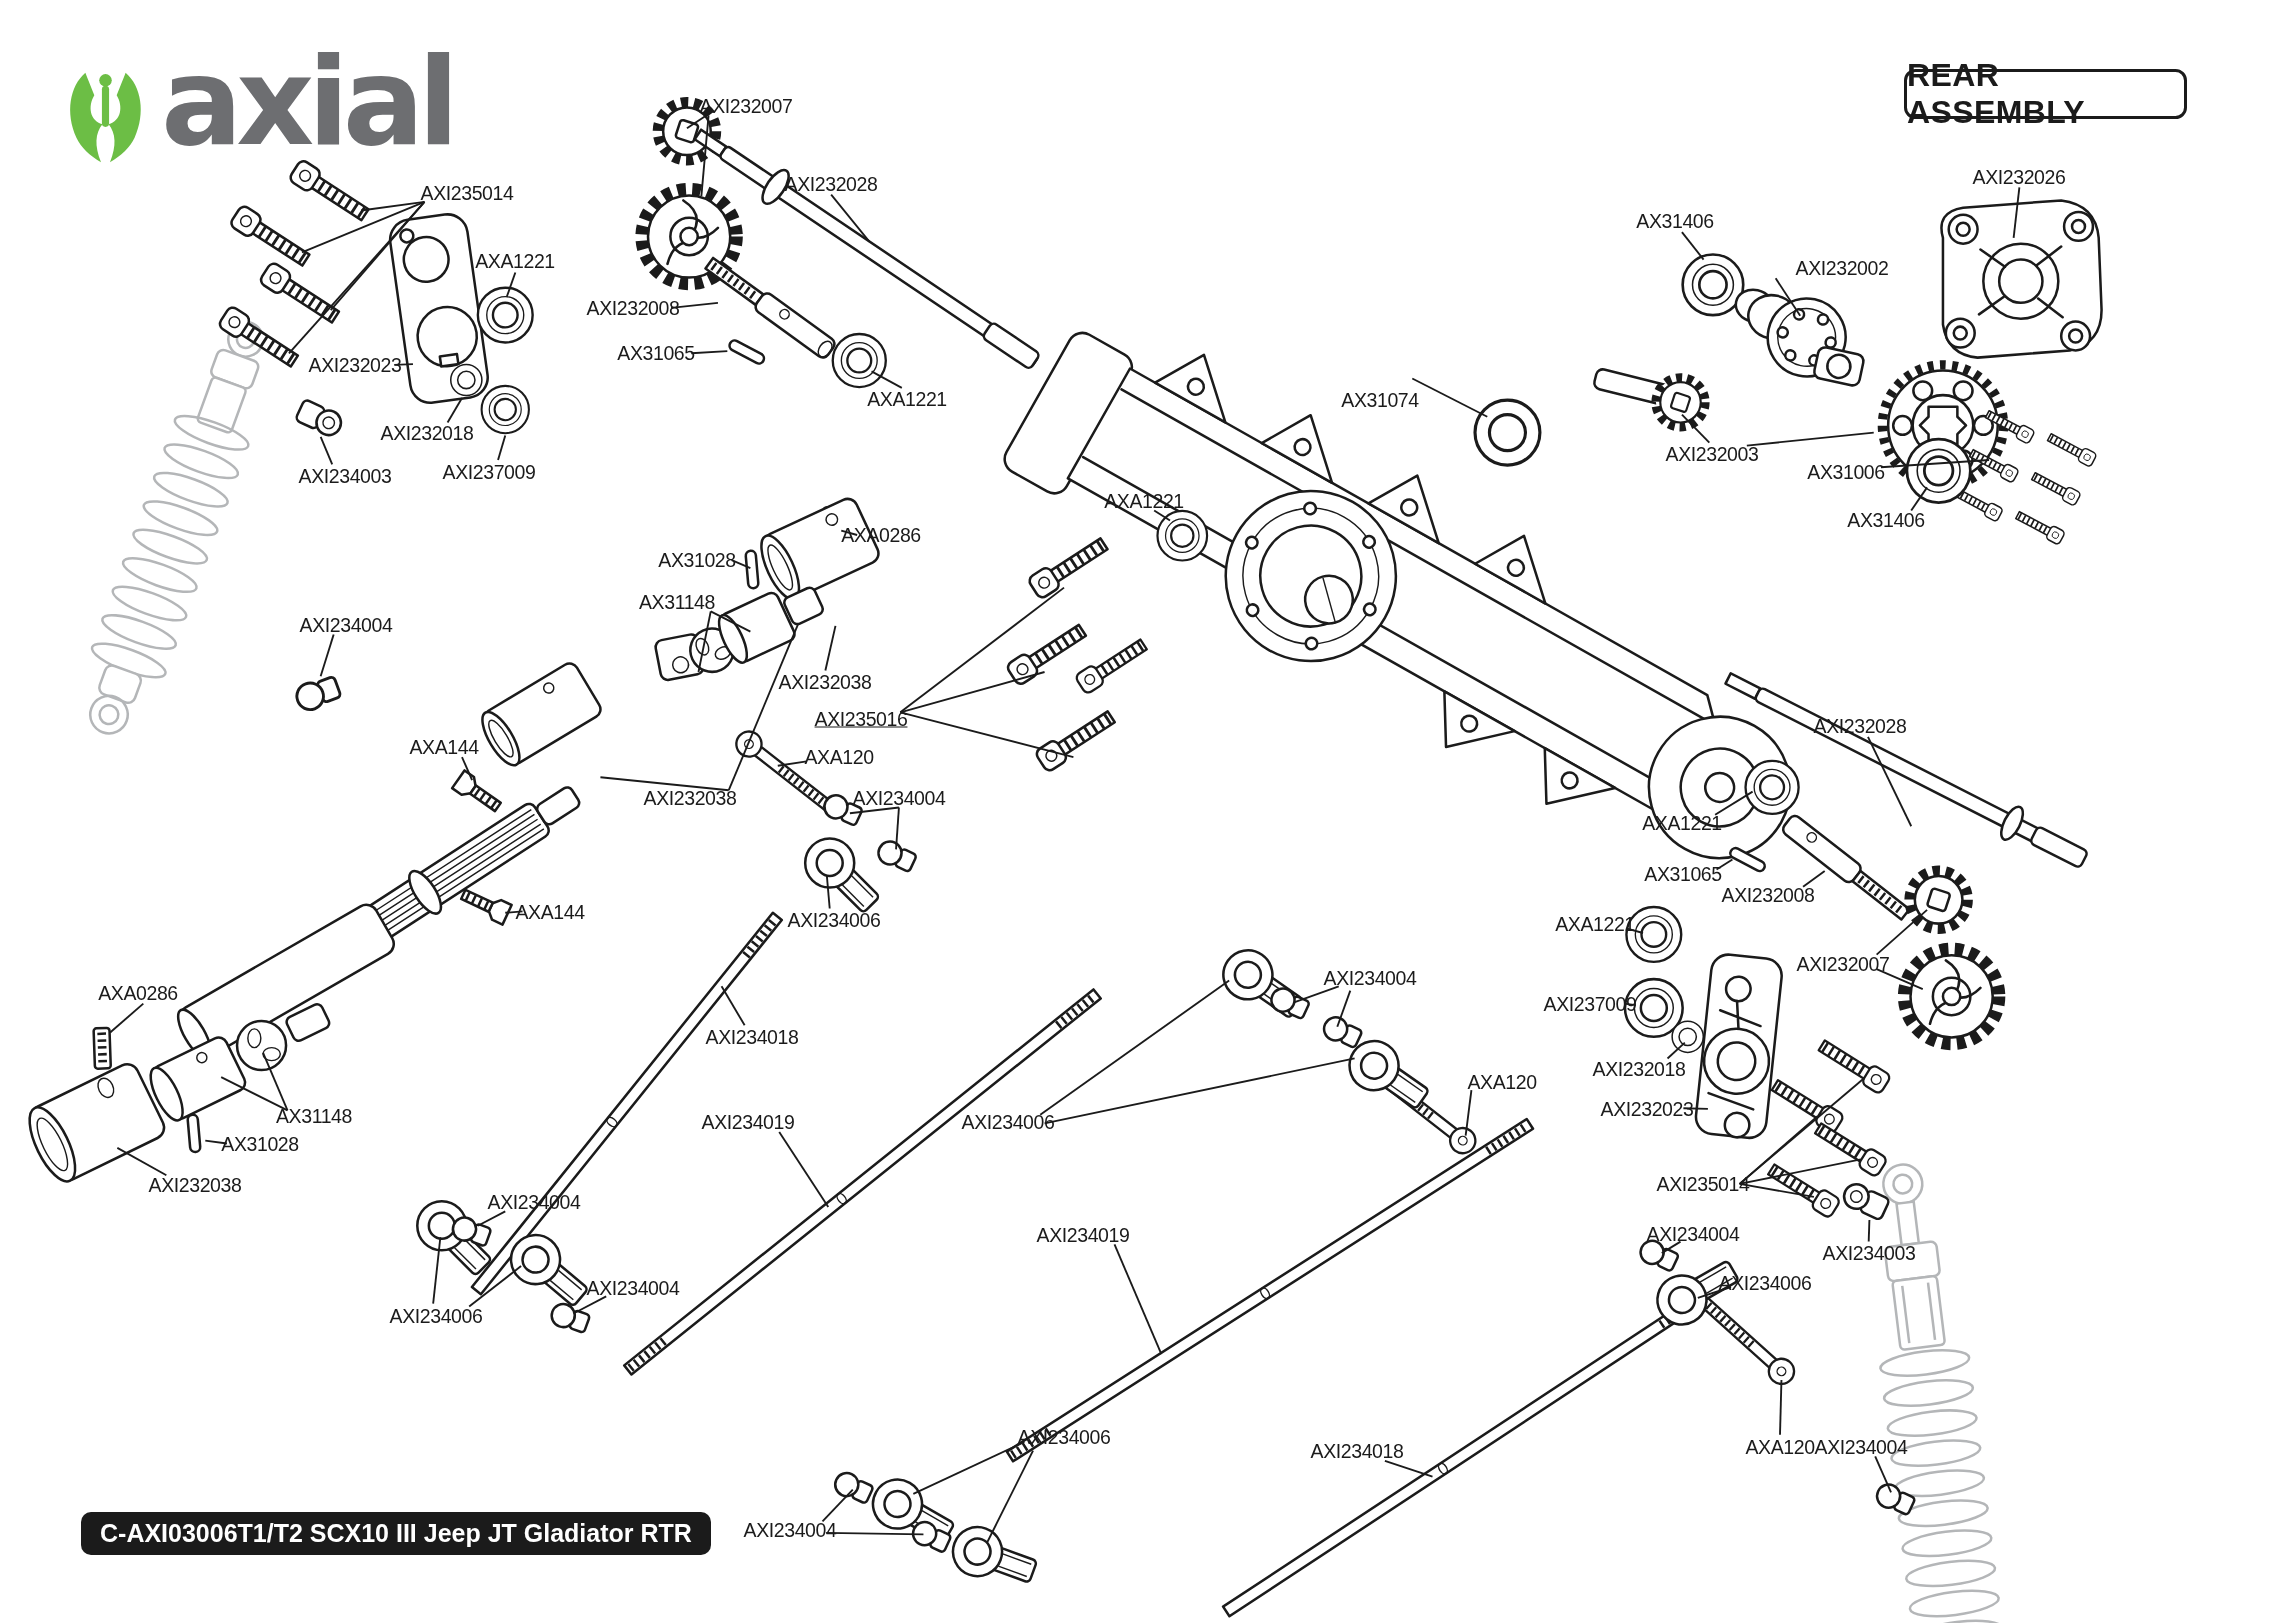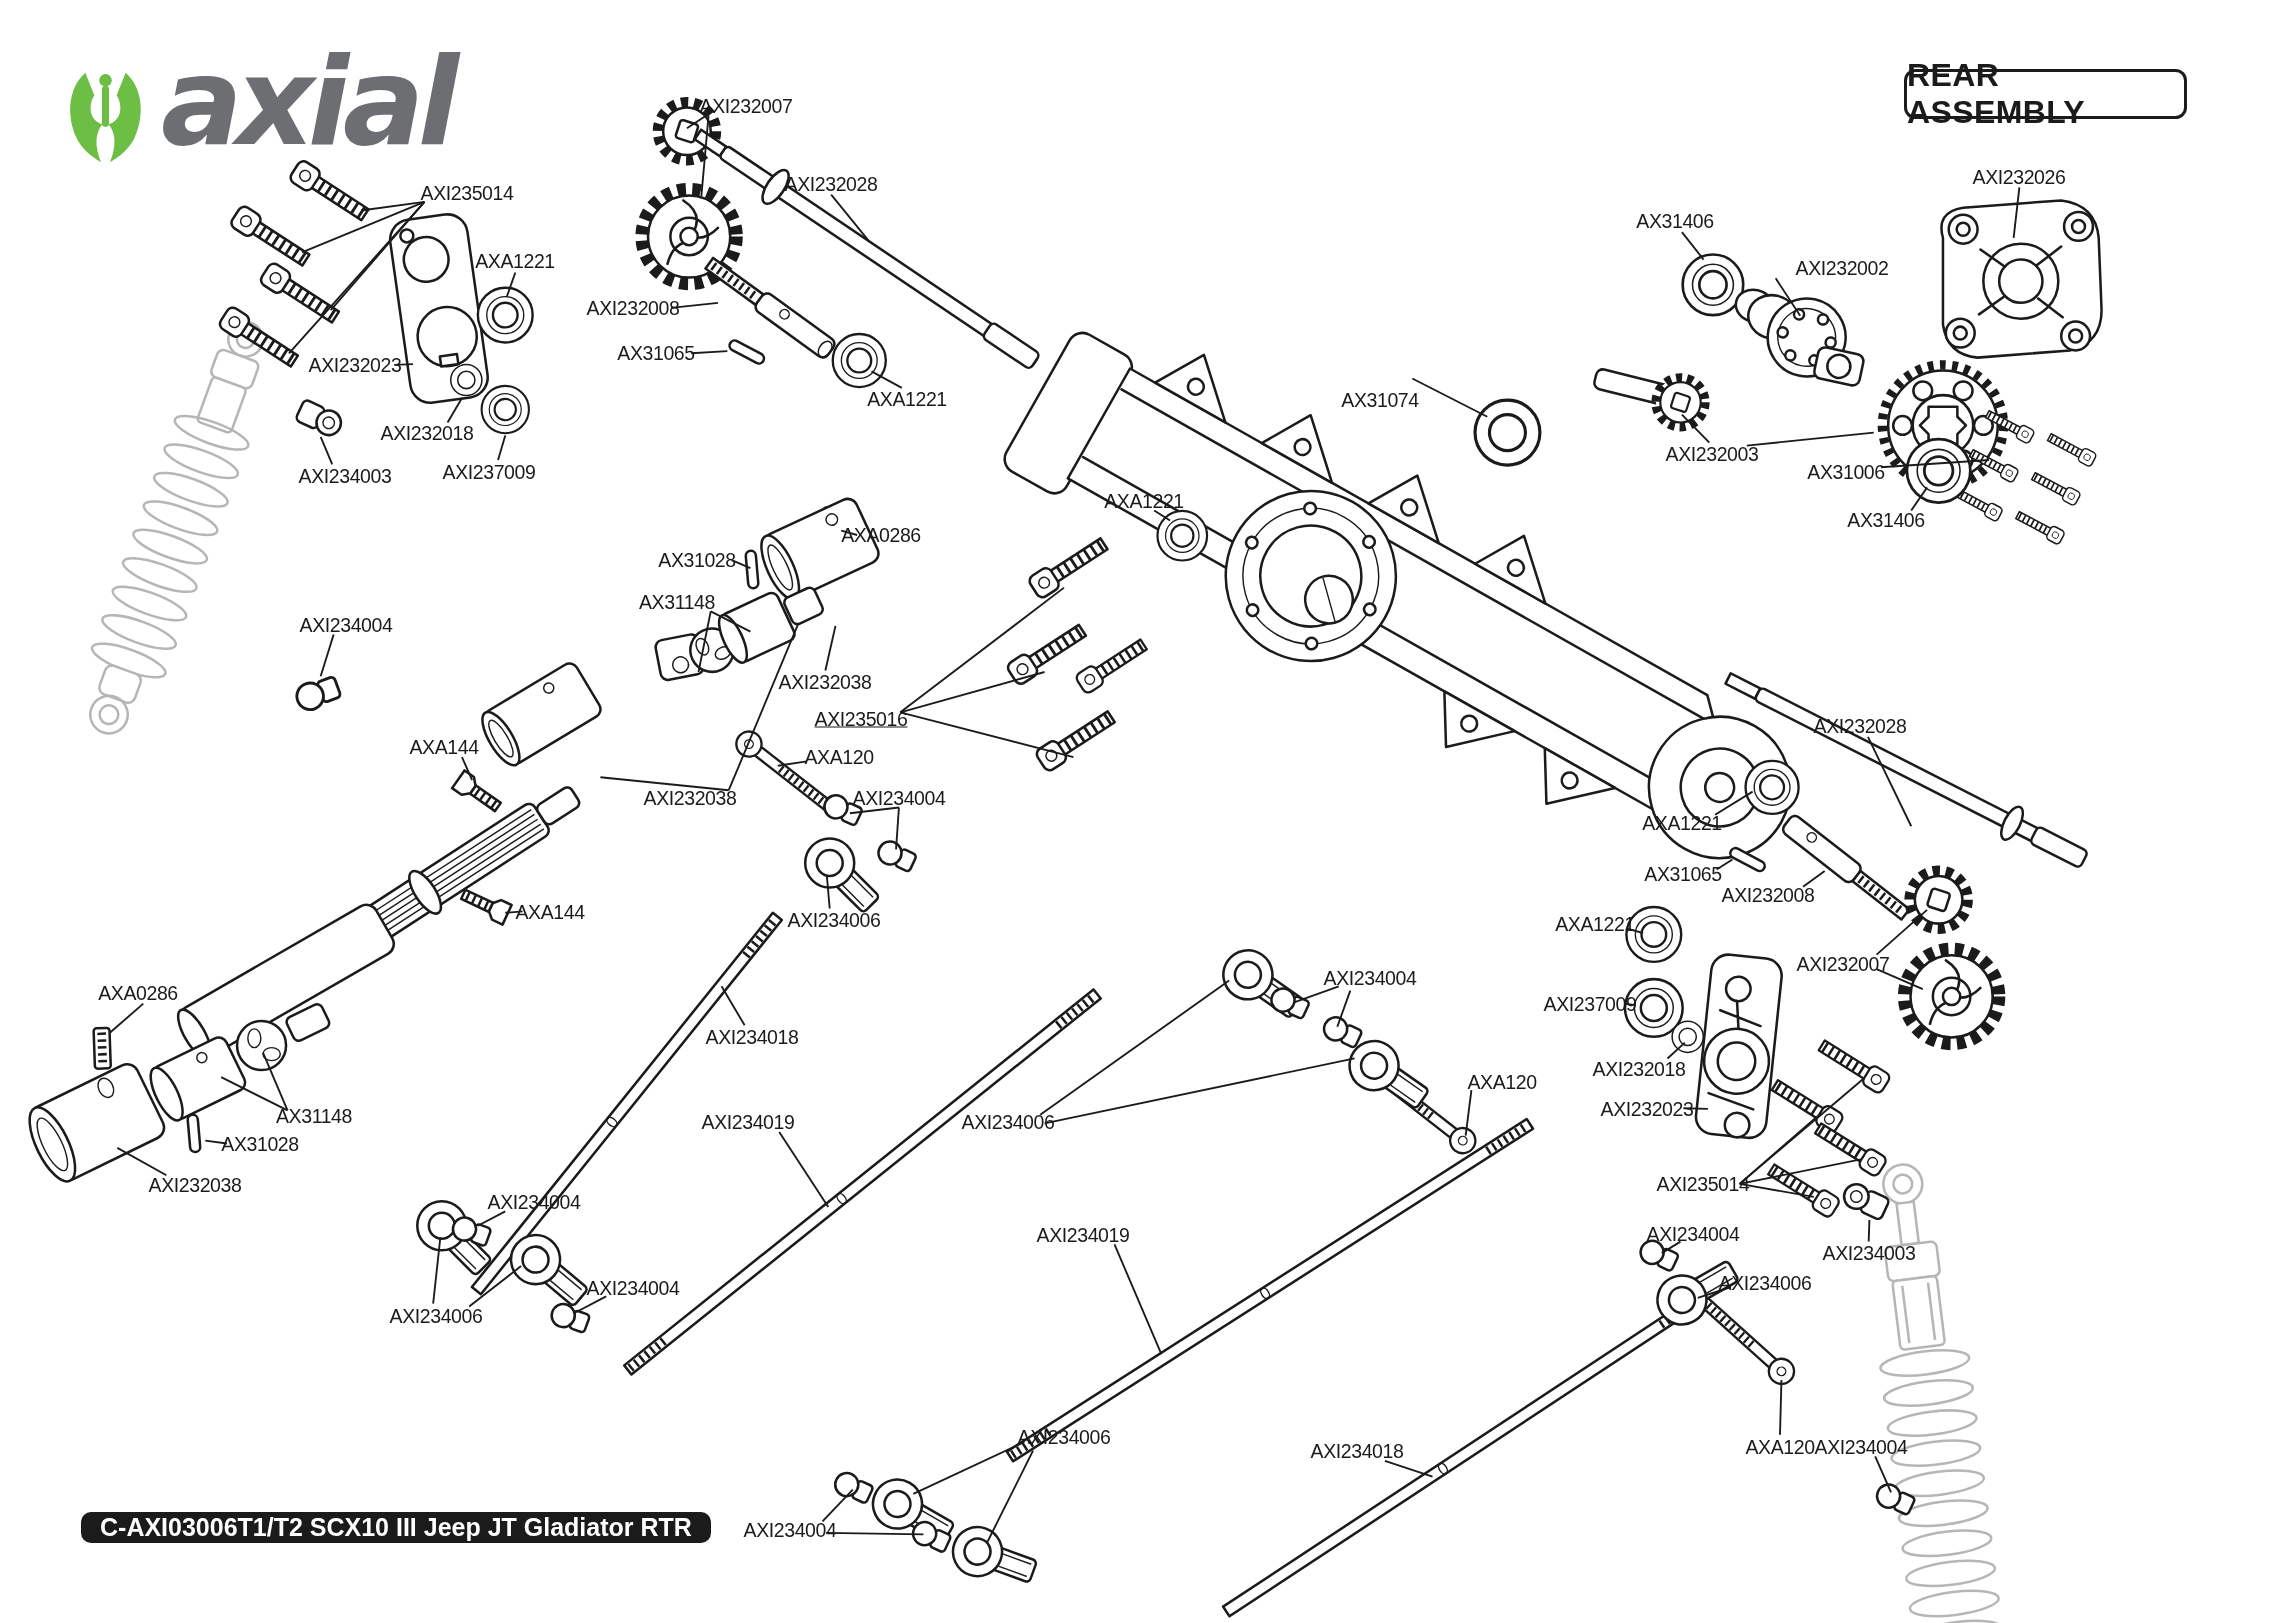--- a/index.html
+++ b/index.html
@@ -12,27 +12,27 @@
   .th{fill:none;stroke:#1b1b1b;stroke-width:16;stroke-dasharray:4 7}
   .th2{fill:none;stroke:#1b1b1b;stroke-width:12;stroke-dasharray:3.5 6}
   .gh{fill:none;stroke:#b4b6b8;stroke-width:3.5;stroke-linejoin:round}
   .ghf{fill:#ffffff;stroke:#b4b6b8;stroke-width:3.5}
   .art,.leaders,.labels{position:absolute;left:0;top:0;width:2273px;height:1623px;}
   .leaders line{stroke:#1b1b1b;stroke-width:2.6}
   .labels{pointer-events:none;}
   .plabel{position:absolute;transform:translate(-50%,-50%);font-size:19.5px;letter-spacing:-0.4px;
           color:#1b1b1b;white-space:nowrap;}
   
-  .logo{position:absolute;left:63px;top:59px;display:flex;align-items:flex-start;font-style:italic;}
+  .logo{position:absolute;left:63px;top:59px;display:flex;align-items:flex-start;}
   .wordmark{font-family:"DejaVu Sans",sans-serif;font-weight:bold;font-size:121px;line-height:108px;
             color:#6d6e71;letter-spacing:-6.5px;margin-left:13px;margin-top:-10px;}
   .titlebox{position:absolute;left:1904px;top:69px;width:283px;height:50px;border:3.2px solid #1b1b1b;
             border-radius:11.5px;box-sizing:border-box;display:flex;align-items:center;justify-content:center;
             font-size:32px;font-weight:bold;color:#1b1b1b;letter-spacing:0.4px;}
-  .footerbox{position:absolute;left:81px;top:1512px;height:31px;border-radius:10px;background:#1b1b1b;
+  .footerbox{position:absolute;left:81px;top:1512px;height:43px;border-radius:10px;background:#1b1b1b;
              color:#ffffff;font-size:25px;font-weight:bold;display:flex;align-items:center;
              padding:0 19px;white-space:nowrap;}
 </style>
 </head>
 <body>
 
 <div class="stage">
 
   <svg class="art" viewBox="0 0 3151 2251">
     <defs>

